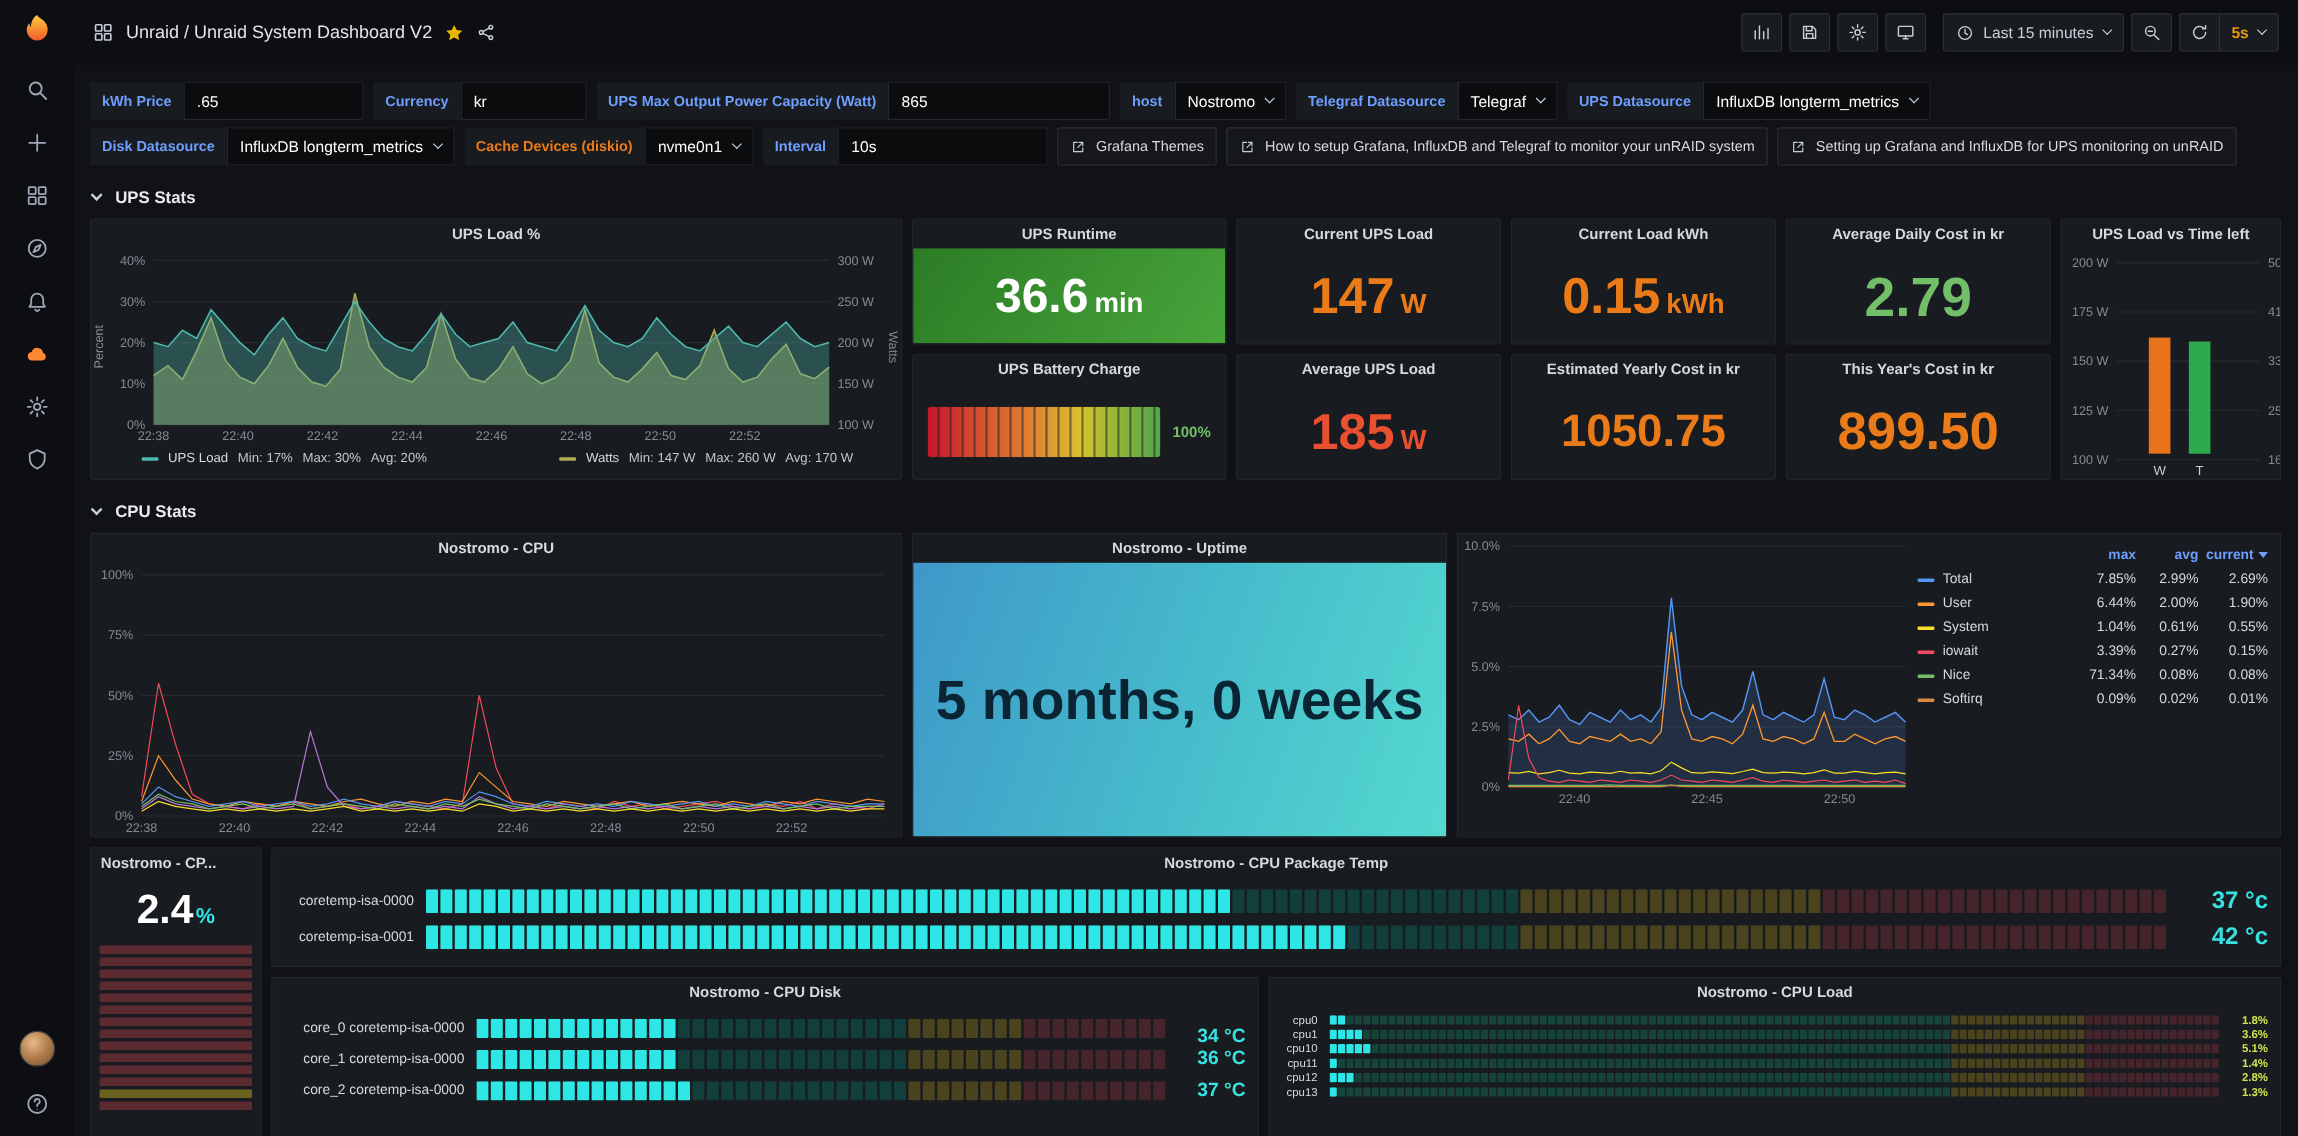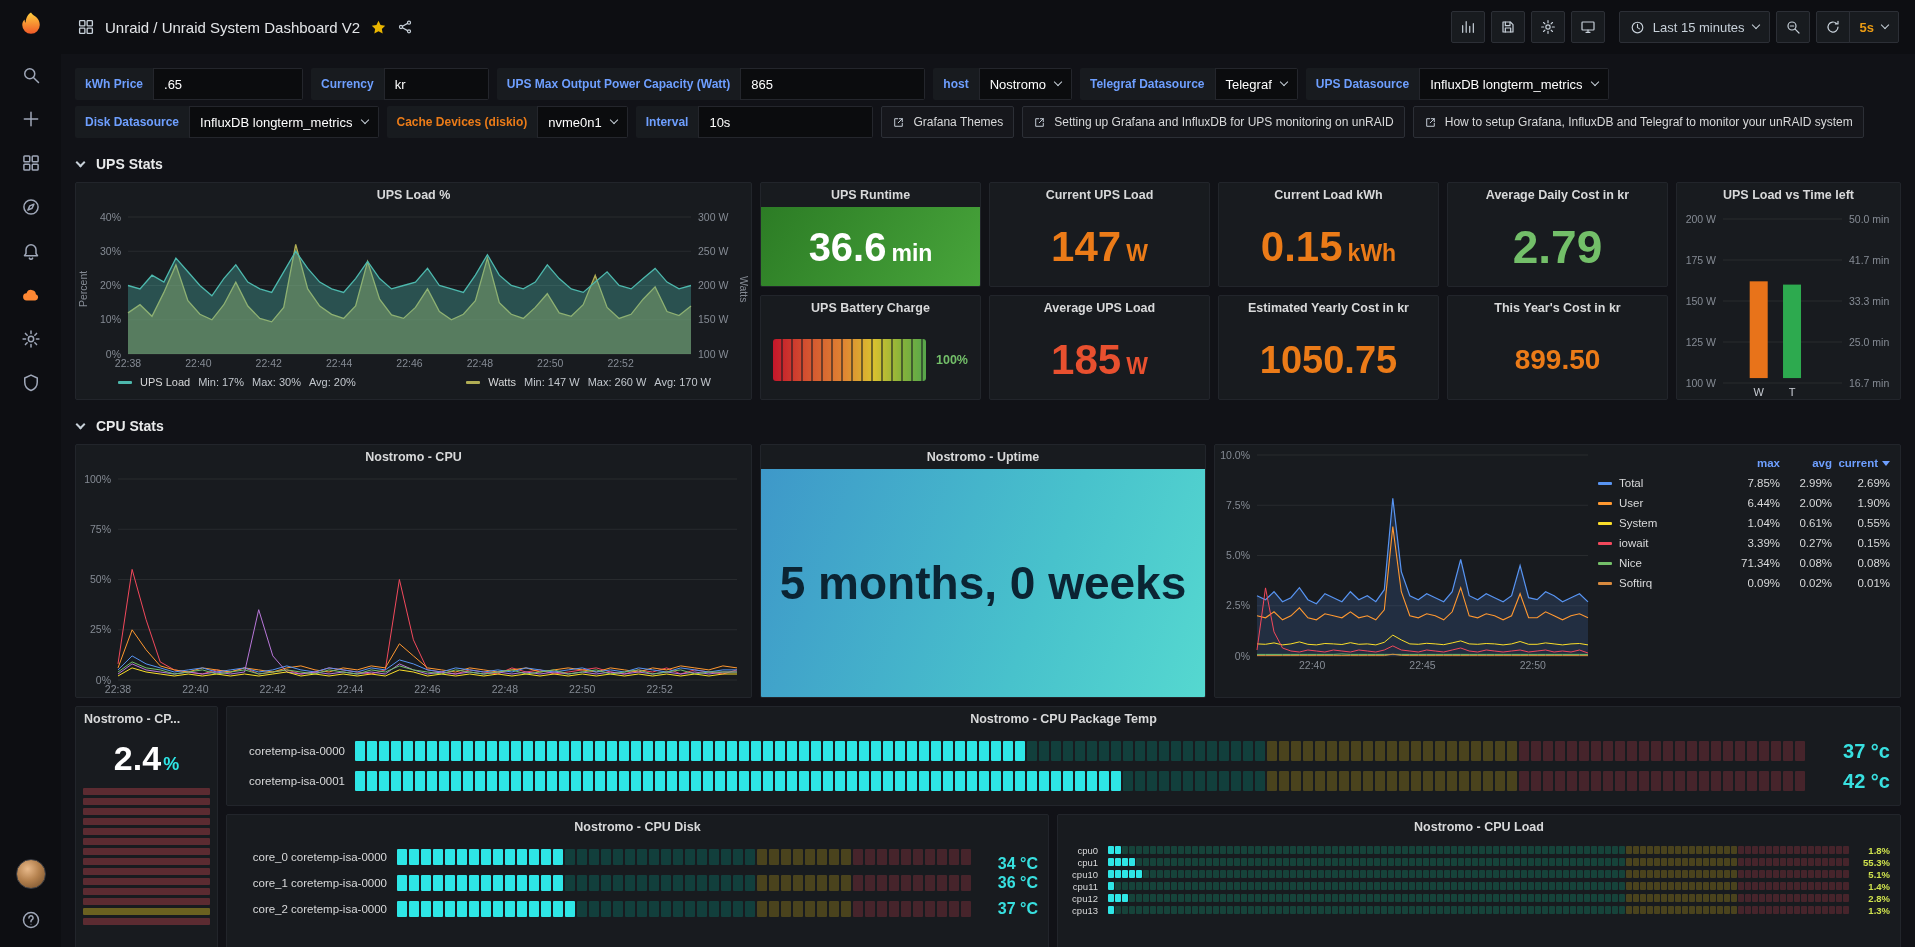--- a/index.html
+++ b/index.html
@@ -350,29 +350,29 @@
               </svg>
             </span>
             <span data-interactable="false">Grafana Themes</span>
           </div>
           <div class="link-chip" data-interactable="true">
             <span class="link-ic" data-interactable="false">
               <svg class="ic" viewBox="0 0 24 24">
                 <path d="M13.5 5H19v5.5M19 5l-7.5 7.5M19 13.5V19H5V5h5.5"></path>
               </svg>
             </span>
-            <span data-interactable="false">Setting up Grafana and InfluxDB for UPS monitoring on unRAID</span>
+            <span data-interactable="false">How to setup Grafana, InfluxDB and Telegraf to monitor your unRAID system</span>
           </div>
           <div class="link-chip" data-interactable="true">
             <span class="link-ic" data-interactable="false">
               <svg class="ic" viewBox="0 0 24 24">
                 <path d="M13.5 5H19v5.5M19 5l-7.5 7.5M19 13.5V19H5V5h5.5"></path>
               </svg>
             </span>
-            <span data-interactable="false">How to setup Grafana, InfluxDB and Telegraf to monitor your unRAID system</span>
+            <span data-interactable="false">Setting up Grafana and InfluxDB for UPS monitoring on unRAID</span>
           </div>
         </div>
 
       <div class="section-header" data-interactable="true">
         <span class="sec-chev" data-interactable="false"></span>
         <span data-interactable="false">UPS Stats</span>
       </div>
 
       <div class="row ups-row" data-interactable="false">
         <div class="panel" style="width:677px;flex:none" data-interactable="false">
@@ -421,21 +421,21 @@
             <div class="leg-item" data-interactable="true">
               <span class="leg-dash" data-interactable="false" style="background: rgb(176, 173, 84);"></span>
               <span class="leg-name" data-interactable="false">Watts</span>
               <span class="leg-stat" data-interactable="false">Min: 147 W</span>
               <span class="leg-stat" data-interactable="false">Max: 260 W</span>
               <span class="leg-stat" data-interactable="false">Avg: 170 W</span>
             </div>
           </div>
         </div>
 
-        <div class="col" style="width:221px;flex:none">
+        <div class="col" style="width:262px;flex:none">
           <div class="panel" data-interactable="false">
             <div class="panel-title" data-interactable="true">UPS Runtime</div>
             <div class="stat-body green-bg" data-interactable="false">
               <div class="stat-line">
                 <span class="stat-num" style="font-size:40px">36.6</span>
                 <span class="stat-unit">min</span>
               </div>
             </div>
           </div>
           <div class="panel" data-interactable="false">
@@ -494,21 +494,21 @@
             <div class="stat-body" data-interactable="false">
               <div class="stat-line" style="color: rgb(115, 191, 105);">
                 <span class="stat-num" style="font-size:46px">2.79</span>
               </div>
             </div>
           </div>
           <div class="panel" data-interactable="false">
             <div class="panel-title" data-interactable="true">This Year's Cost in kr</div>
             <div class="stat-body" data-interactable="false">
               <div class="stat-line" style="color: rgb(235, 123, 24);">
-                <span class="stat-num" style="font-size:28px">899.50</span>
+                <span class="stat-num" style="font-size:44px">899.50</span>
               </div>
             </div>
           </div>
         </div>
 
         <div class="panel" style="flex:1" data-interactable="false">
           <div class="panel-title" data-interactable="true">UPS Load vs Time left</div>
           <div class="ts-chart" data-interactable="true"><svg width="223" height="192">
                 <line x1="46" x2="165" y1="12" y2="12" stroke="rgba(255,255,255,0.07)"></line>
                 <text x="39" y="15.5" fill="#858b94" font-size="10.5" text-anchor="end">200 W</text>
@@ -1337,21 +1337,21 @@
                       <span class="led-cell" style="width: 6px; margin-right: 1px; background: rgb(70, 36, 43);"></span>
                       <span class="led-cell" style="width: 6px; margin-right: 1px; background: rgb(70, 36, 43);"></span>
                       <span class="led-cell" style="width: 6px; margin-right: 1px; background: rgb(70, 36, 43);"></span>
                       <span class="led-cell" style="width: 6px; margin-right: 1px; background: rgb(70, 36, 43);"></span>
                       <span class="led-cell" style="width: 6px; margin-right: 1px; background: rgb(70, 36, 43);"></span>
                       <span class="led-cell" style="width: 6px; margin-right: 1px; background: rgb(70, 36, 43);"></span>
                       <span class="led-cell" style="width: 6px; margin-right: 1px; background: rgb(70, 36, 43);"></span>
                       <span class="led-cell" style="width: 6px; margin-right: 1px; background: rgb(70, 36, 43);"></span>
                       <span class="led-cell" style="width: 6px; margin-right: 1px; background: rgb(70, 36, 43);"></span>
                     </div>
-                    <div class="led-value" data-interactable="false" style="width: 36px; font-size: 9.5px; color: rgb(207, 226, 78);">55.3%</div>
+                    <div class="led-value" data-interactable="false" style="width: 36px; font-size: 9.5px; color: rgb(207, 226, 78);">3.6%</div>
                   </div>
                   <div class="led-row" data-interactable="false" style="height: 12px;">
                     <div class="led-label" data-interactable="false" style="width: 40px; font-size: 9.5px;">cpu10</div>
                     <div class="led-gauge" data-interactable="false" style="height: 8px;">
                       <span class="led-cell" style="width: 6px; margin-right: 1px; background: rgb(46, 230, 230);"></span>
                       <span class="led-cell" style="width: 6px; margin-right: 1px; background: rgb(46, 230, 230);"></span>
                       <span class="led-cell" style="width: 6px; margin-right: 1px; background: rgb(46, 230, 230);"></span>
                       <span class="led-cell" style="width: 6px; margin-right: 1px; background: rgb(46, 230, 230);"></span>
                       <span class="led-cell" style="width: 6px; margin-right: 1px; background: rgb(46, 230, 230);"></span>
                       <span class="led-cell" style="width: 6px; margin-right: 1px; background: rgb(22, 67, 58);"></span>

